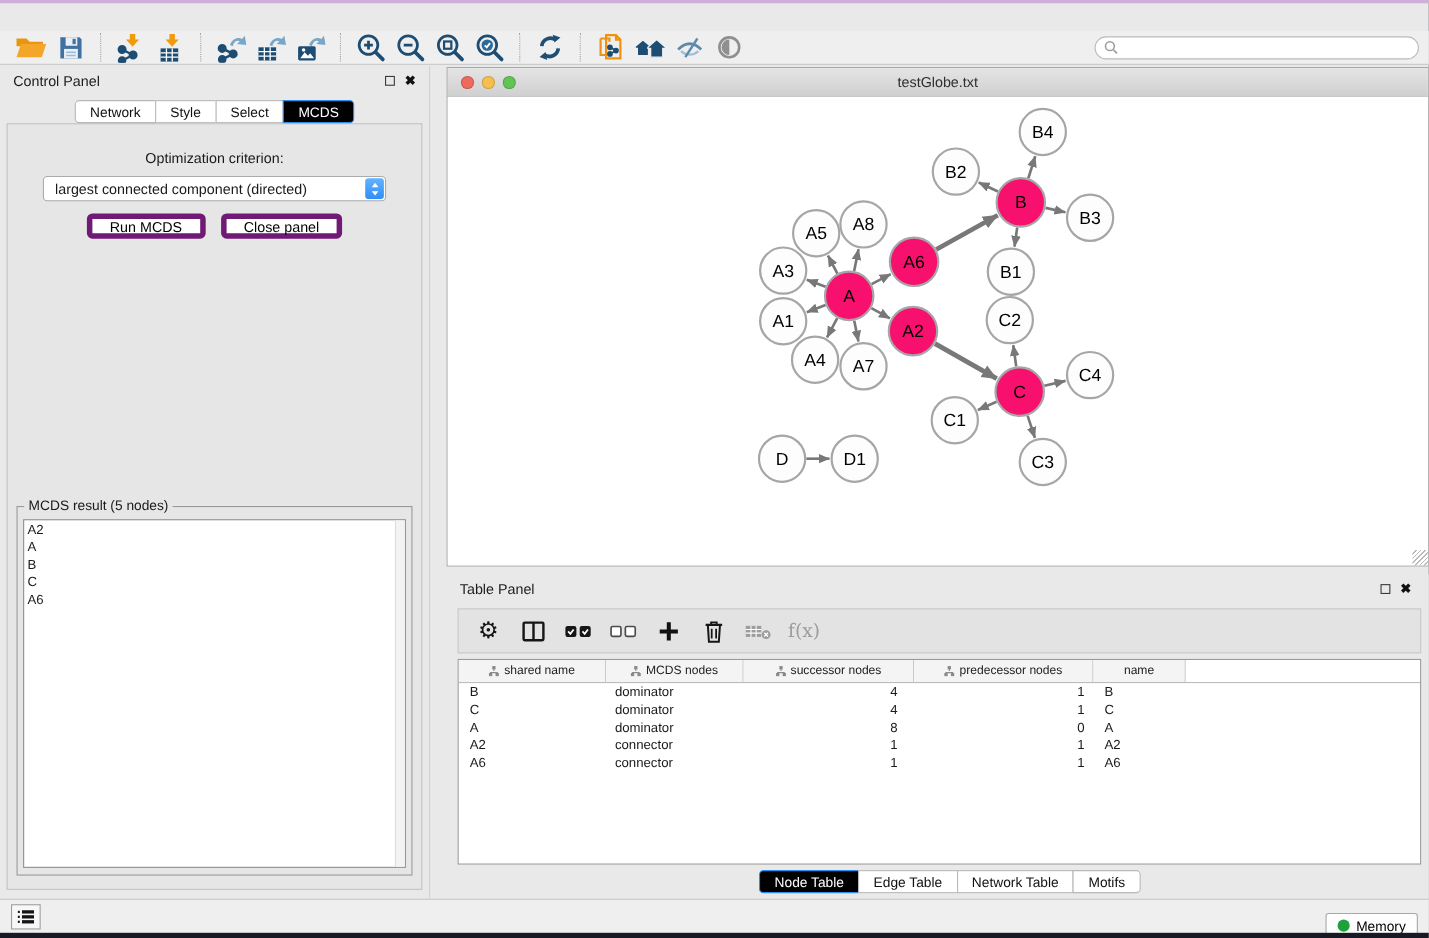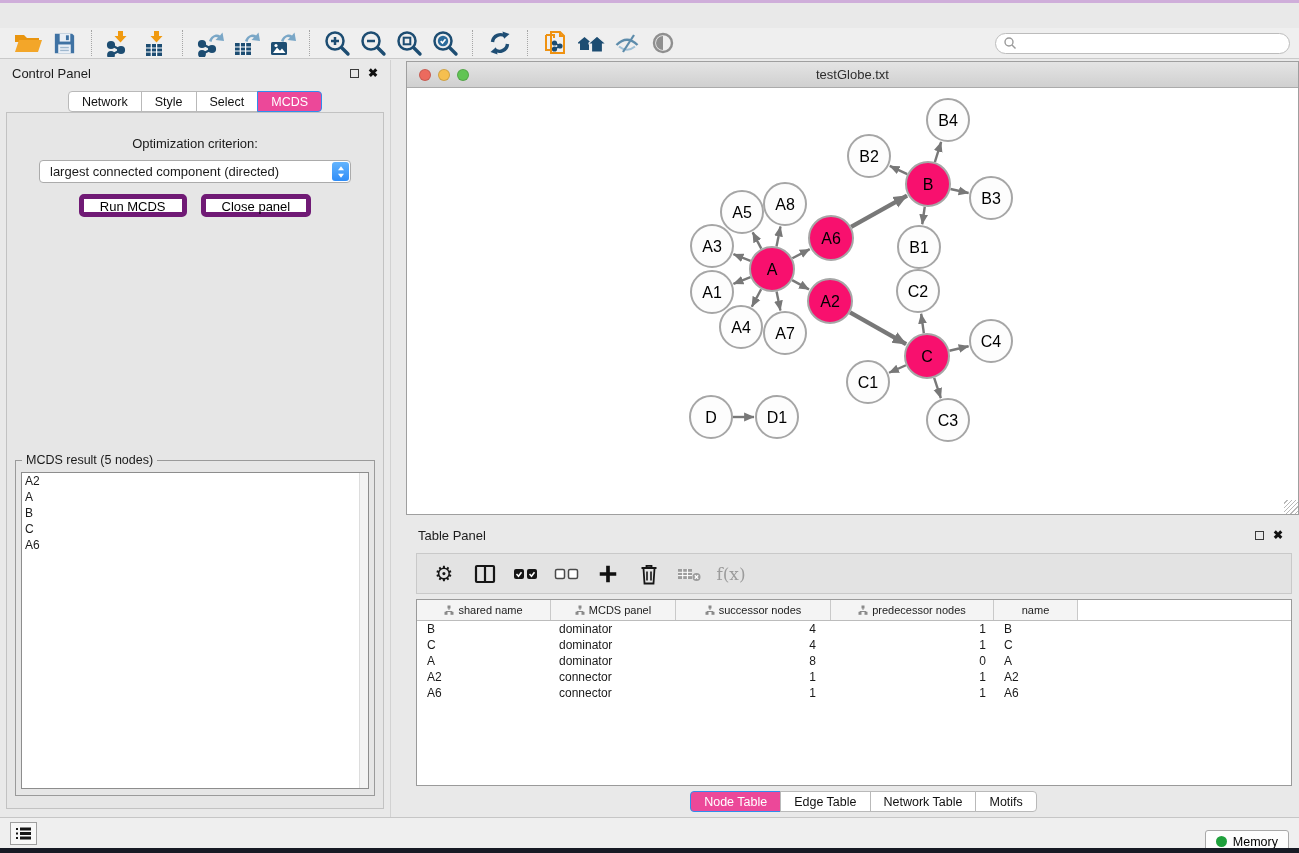--- a/index.html
+++ b/index.html
@@ -35,21 +35,21 @@
   .cp-header { height:26px; display:flex; align-items:center; padding:0 12px; }
   .panel-title { font-size:13px; color:#1c1c1c; }
   .panel-hdr-icons { margin-left:auto; display:flex; align-items:center; gap:9px; }
   .float-icon { width:9px; height:9px; border:1.5px solid #3a3a3a; display:inline-block; }
   .close-icon { font-size:12px; font-weight:bold; color:#111; line-height:1; }
   .cp-tabs { position:absolute; top:31px; left:0; width:100%; display:flex; justify-content:center; z-index:2; }
   .seg-btn { border:1px solid #b9b9b9; background:#fff; height:21px; padding:0 13px;
              font-size:12.5px; font-family:"Liberation Sans",sans-serif; margin-left:-1px; color:#111; }
   .seg-btn:first-child { border-radius:4px 0 0 4px; margin-left:0; }
   .seg-btn:last-child { border-radius:0 4px 4px 0; }
-  .seg-btn.active { background:#ec4899; border-color:#2f8ded; color:#fff; }
+  .seg-btn.active { background:#000000; border-color:#2f8ded; color:#fff; }
   .cp-body { position:absolute; left:6px; right:6px; top:52px; bottom:8px;
              background:#e6e6e6; border:1px solid #c2c2c2; }
   .opt-label { text-align:center; margin-top:23px; font-size:13px; }
   .dropdown { position:relative; margin:9px auto 0; width:312px; height:23px; background:#fff;
               border:1px solid #ababab; border-radius:4px; font-size:13px; line-height:21px;
               padding-left:10px; white-space:nowrap; overflow:hidden; }
   .dd-stepper { position:absolute; right:1px; top:1px; bottom:1px; width:17px; border-radius:3px;
                 background:linear-gradient(#64b4fd,#2f8df8); display:flex; align-items:center; justify-content:center; }
   .cp-buttons { display:flex; justify-content:center; gap:14px; margin-top:11px; }
   .cp-buttons button { height:23px; padding:0 16px; background:#fff; border:5px solid #701a75;
@@ -476,21 +476,21 @@
               </svg>
               <span>shared name</span>
             </div>
             <div class="th">
               <svg width="10" height="10" viewBox="0 0 10 10">
                 <path d="M5 3 v2 M2 8 V6.5 H8 V8" stroke="#8a8a8a" stroke-width="1" fill="none"></path>
                 <rect x="3.5" y="0.5" width="3" height="3" fill="#8a8a8a"></rect>
                 <rect x="0.5" y="6.8" width="3" height="3" fill="#8a8a8a"></rect>
                 <rect x="6.5" y="6.8" width="3" height="3" fill="#8a8a8a"></rect>
               </svg>
-              <span>MCDS panel</span>
+              <span>MCDS nodes</span>
             </div>
             <div class="th">
               <svg width="10" height="10" viewBox="0 0 10 10">
                 <path d="M5 3 v2 M2 8 V6.5 H8 V8" stroke="#8a8a8a" stroke-width="1" fill="none"></path>
                 <rect x="3.5" y="0.5" width="3" height="3" fill="#8a8a8a"></rect>
                 <rect x="0.5" y="6.8" width="3" height="3" fill="#8a8a8a"></rect>
                 <rect x="6.5" y="6.8" width="3" height="3" fill="#8a8a8a"></rect>
               </svg>
               <span>successor nodes</span>
             </div>

